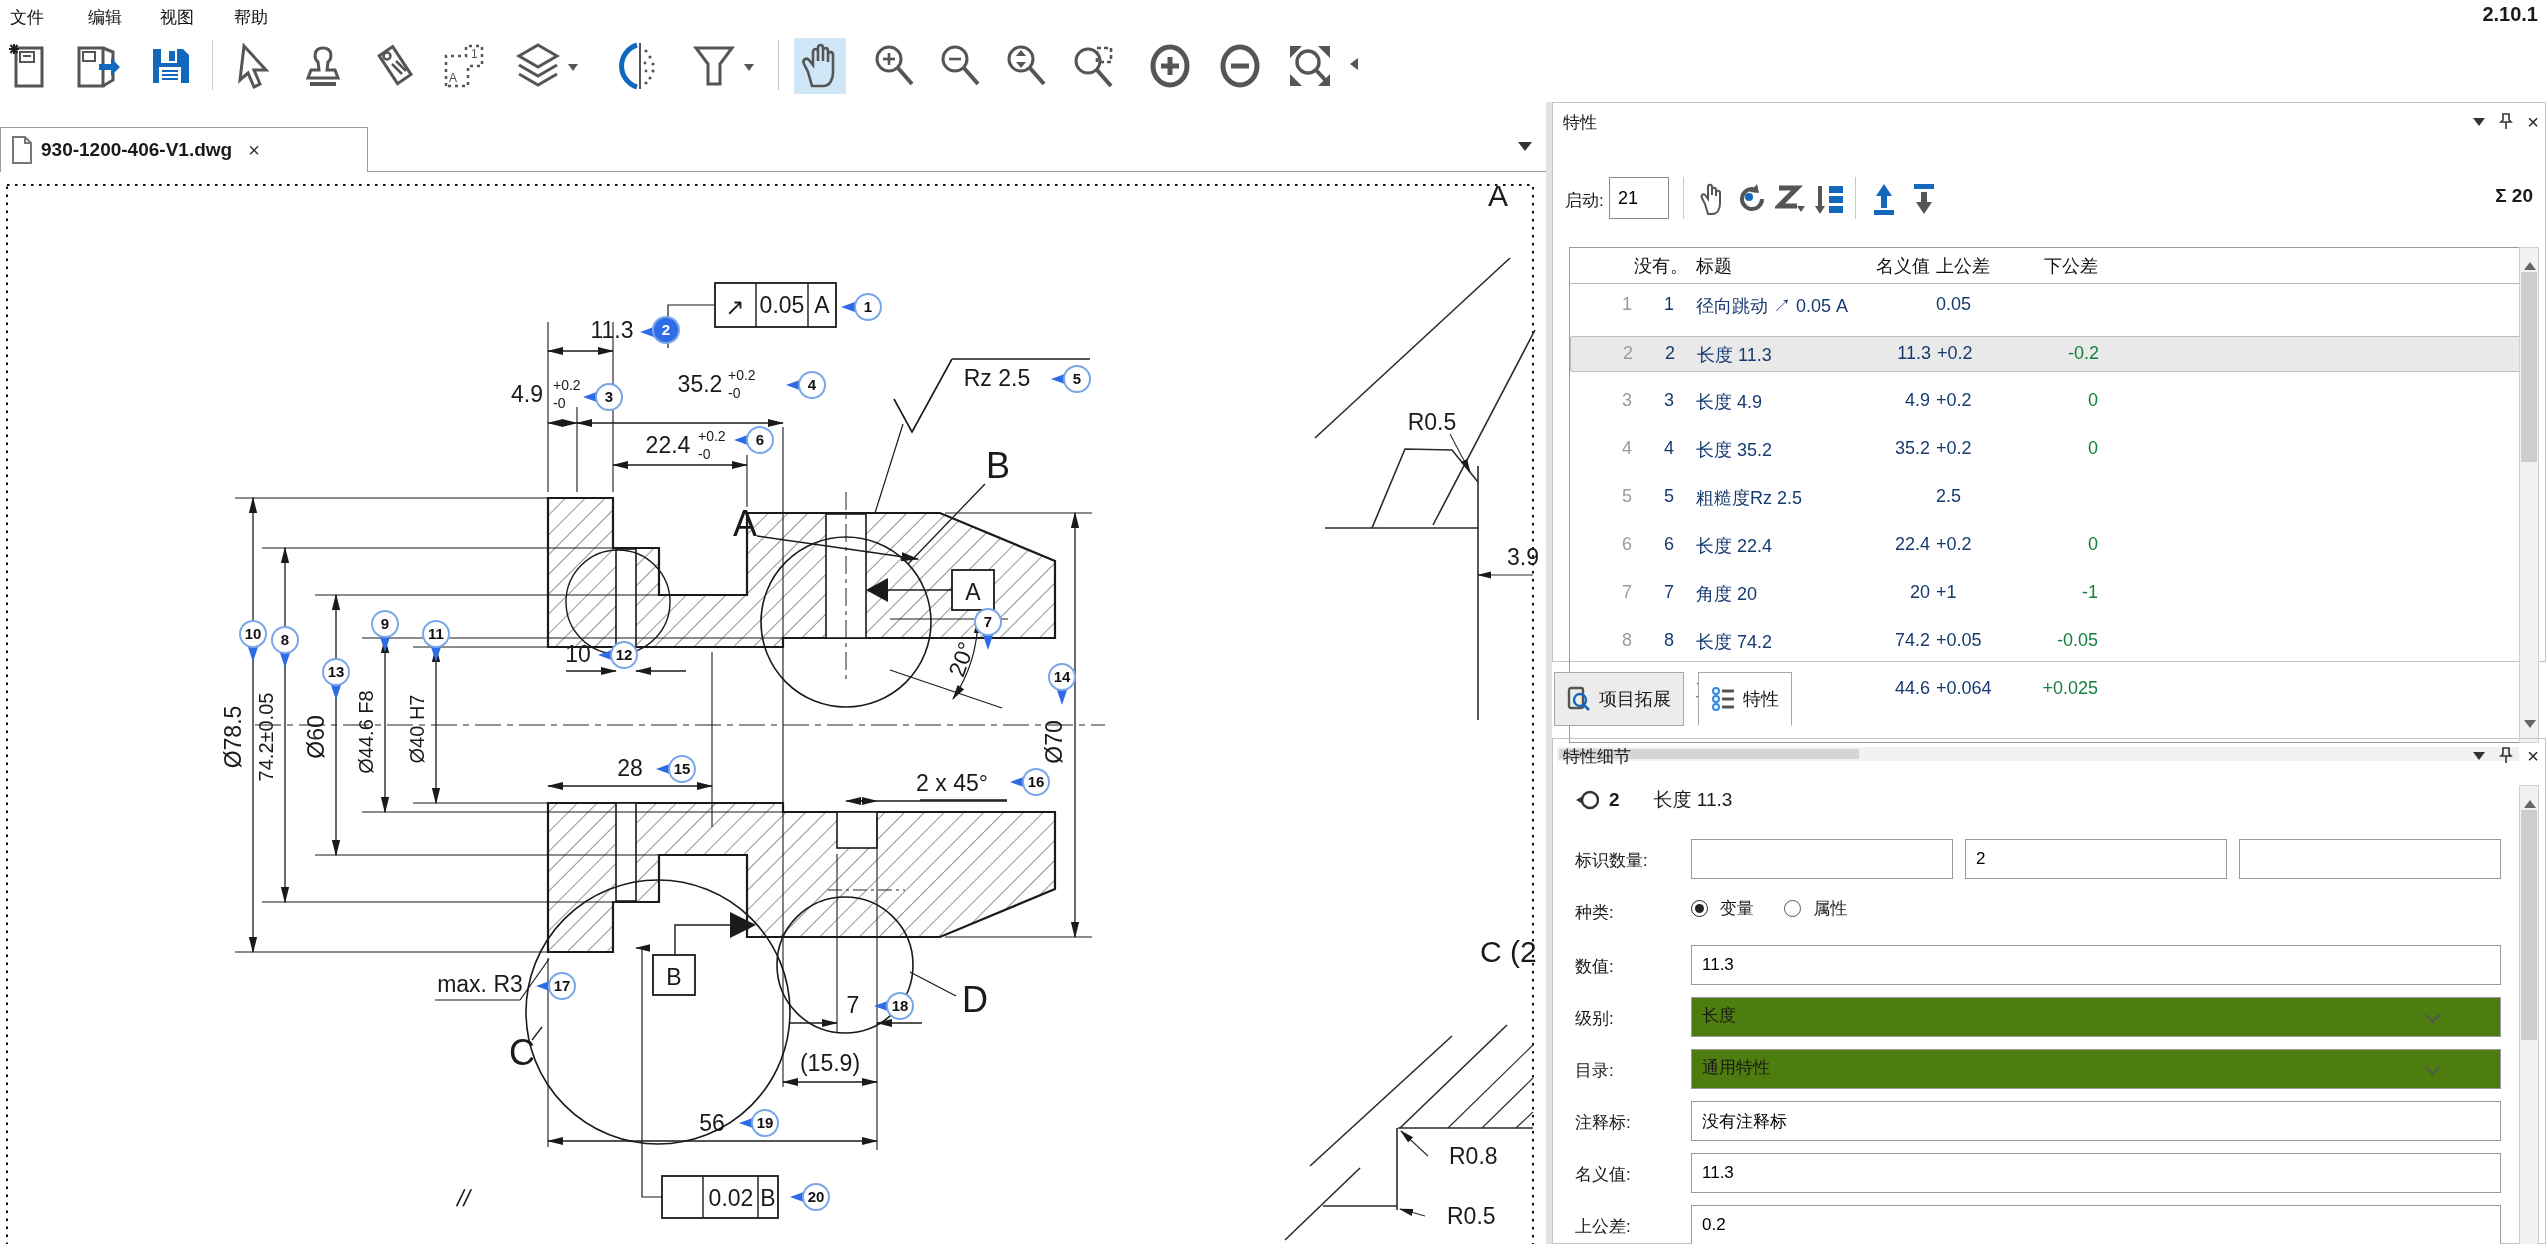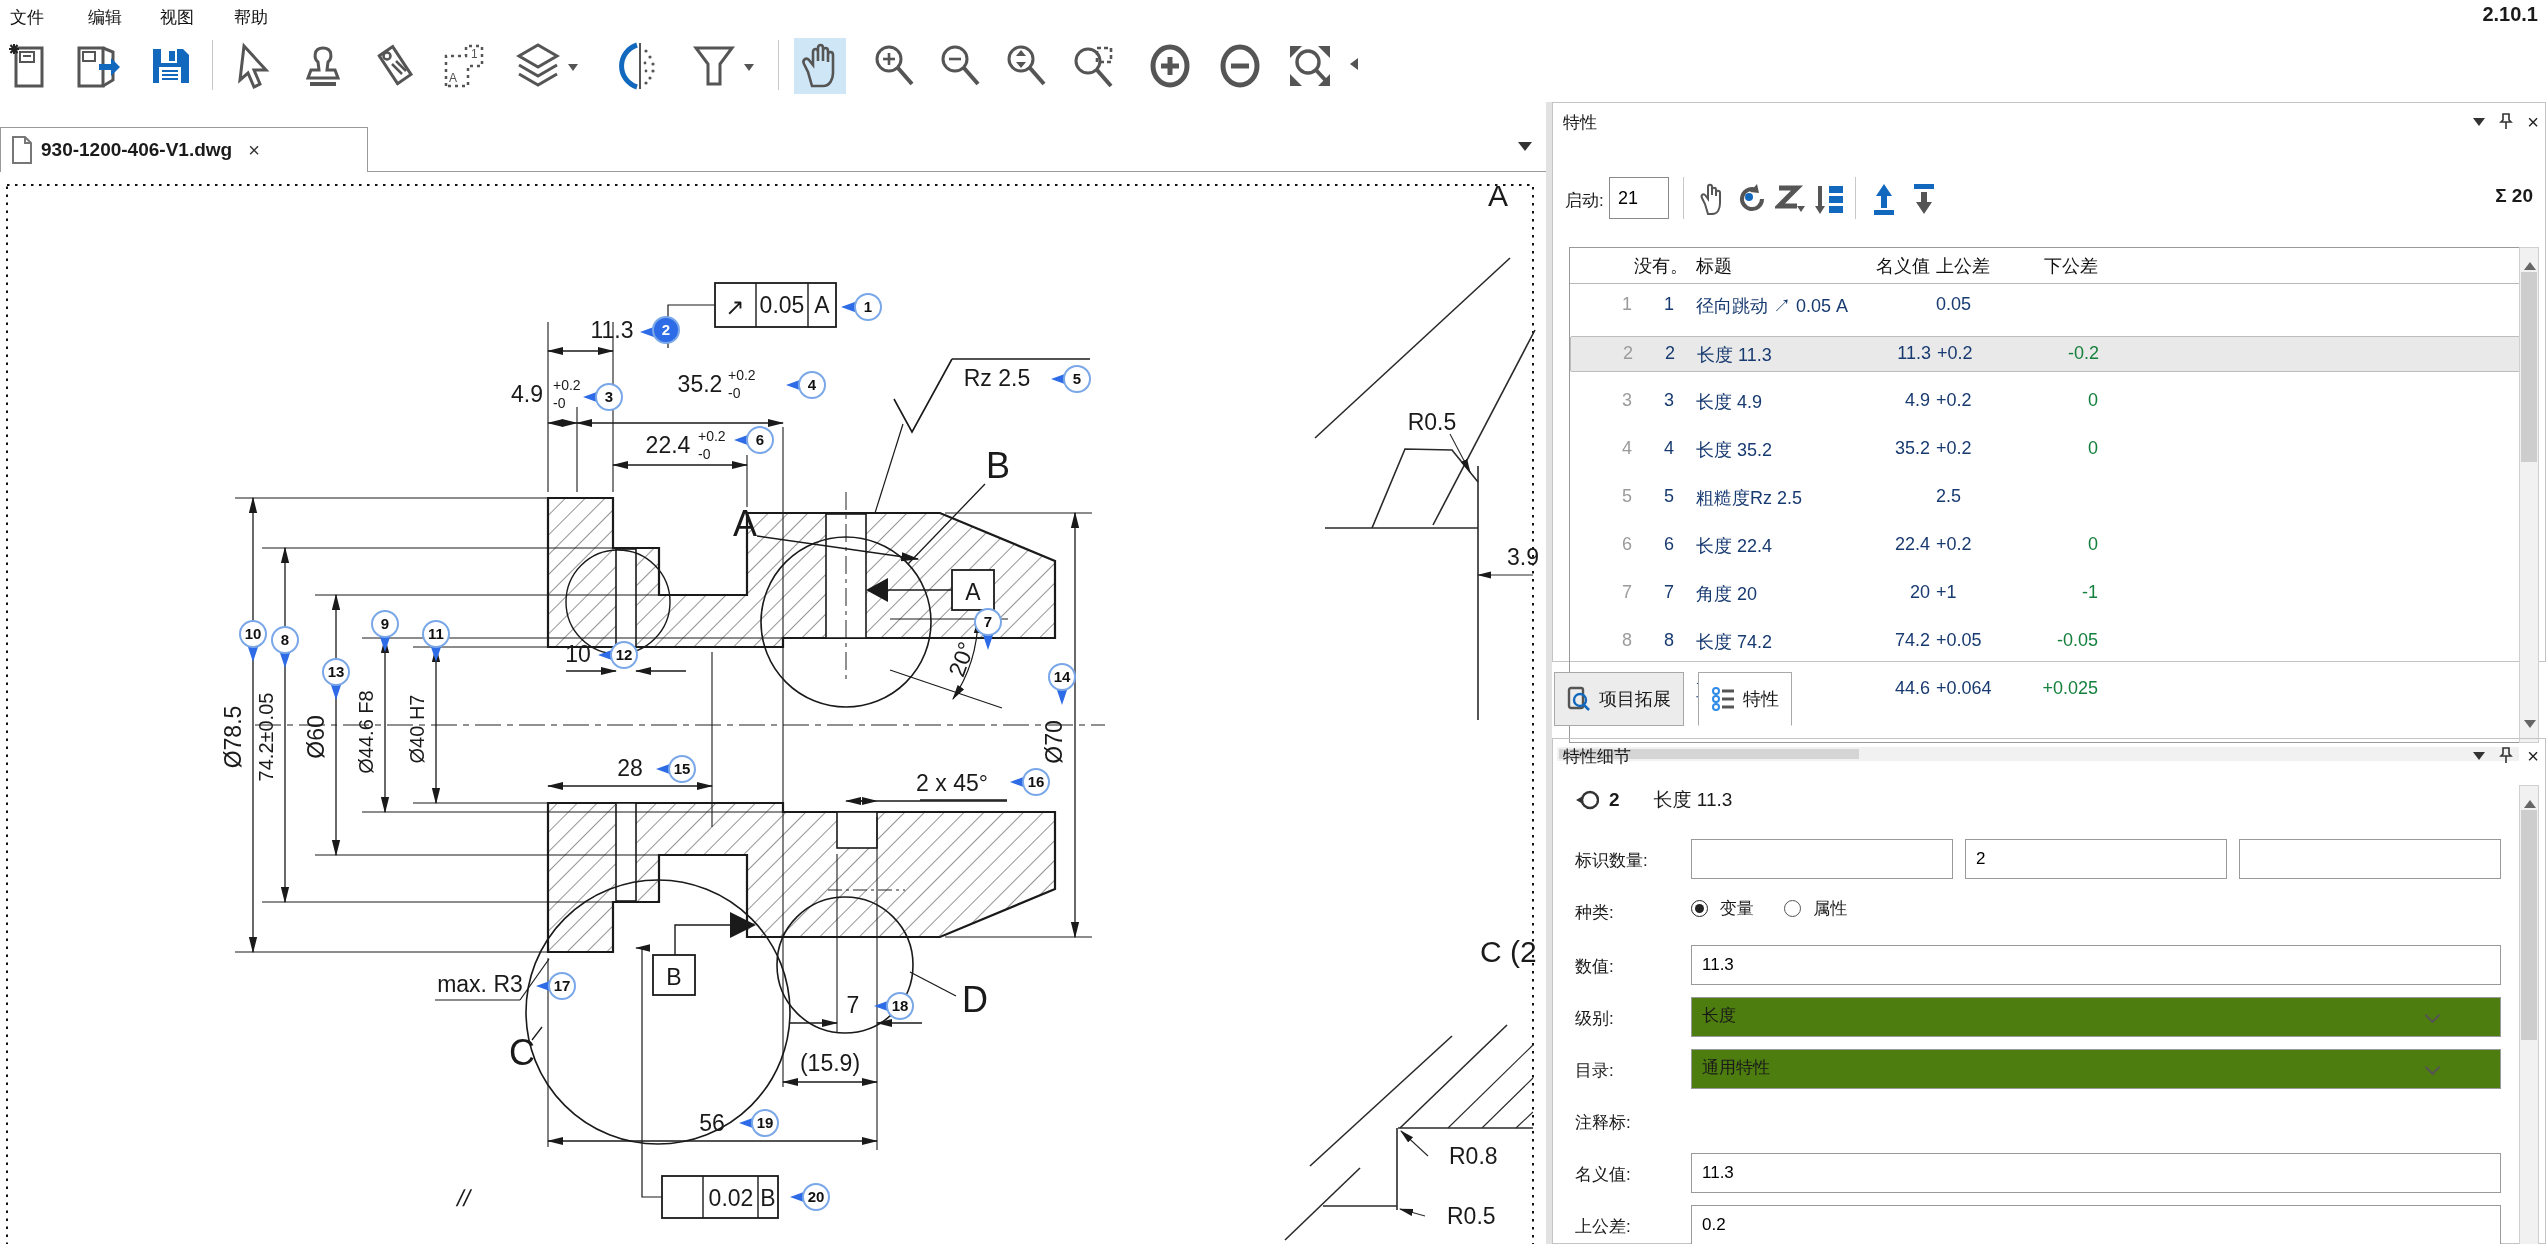--- a/index.html
+++ b/index.html
@@ -777,20 +777,21 @@
         <span class="sel-chev" style="top:12px"></span>
       </div>
 
       <span class="fld-label" style="top:320px">目录:</span>
       <div class="fld-input fld-select" style="top:310px">
         <span>通用特性</span>
         <span class="sel-chev" style="top:12px"></span>
       </div>
 
       <span class="fld-label" style="top:372px">注释标:</span>
+      <input class="fld-input" style="top: 362px;" value="没有注释标">
 
       <span class="fld-label" style="top:424px">名义值:</span>
       <input class="fld-input" style="top: 414px;" value="11.3">
 
       <span class="fld-label" style="top:476px">上公差:</span>
       <input class="fld-input" style="top: 466px;" value="0.2">
 
       <div id="details-scroll">
         <span class="sarr up"></span>
         <div class="thumb"></div>

